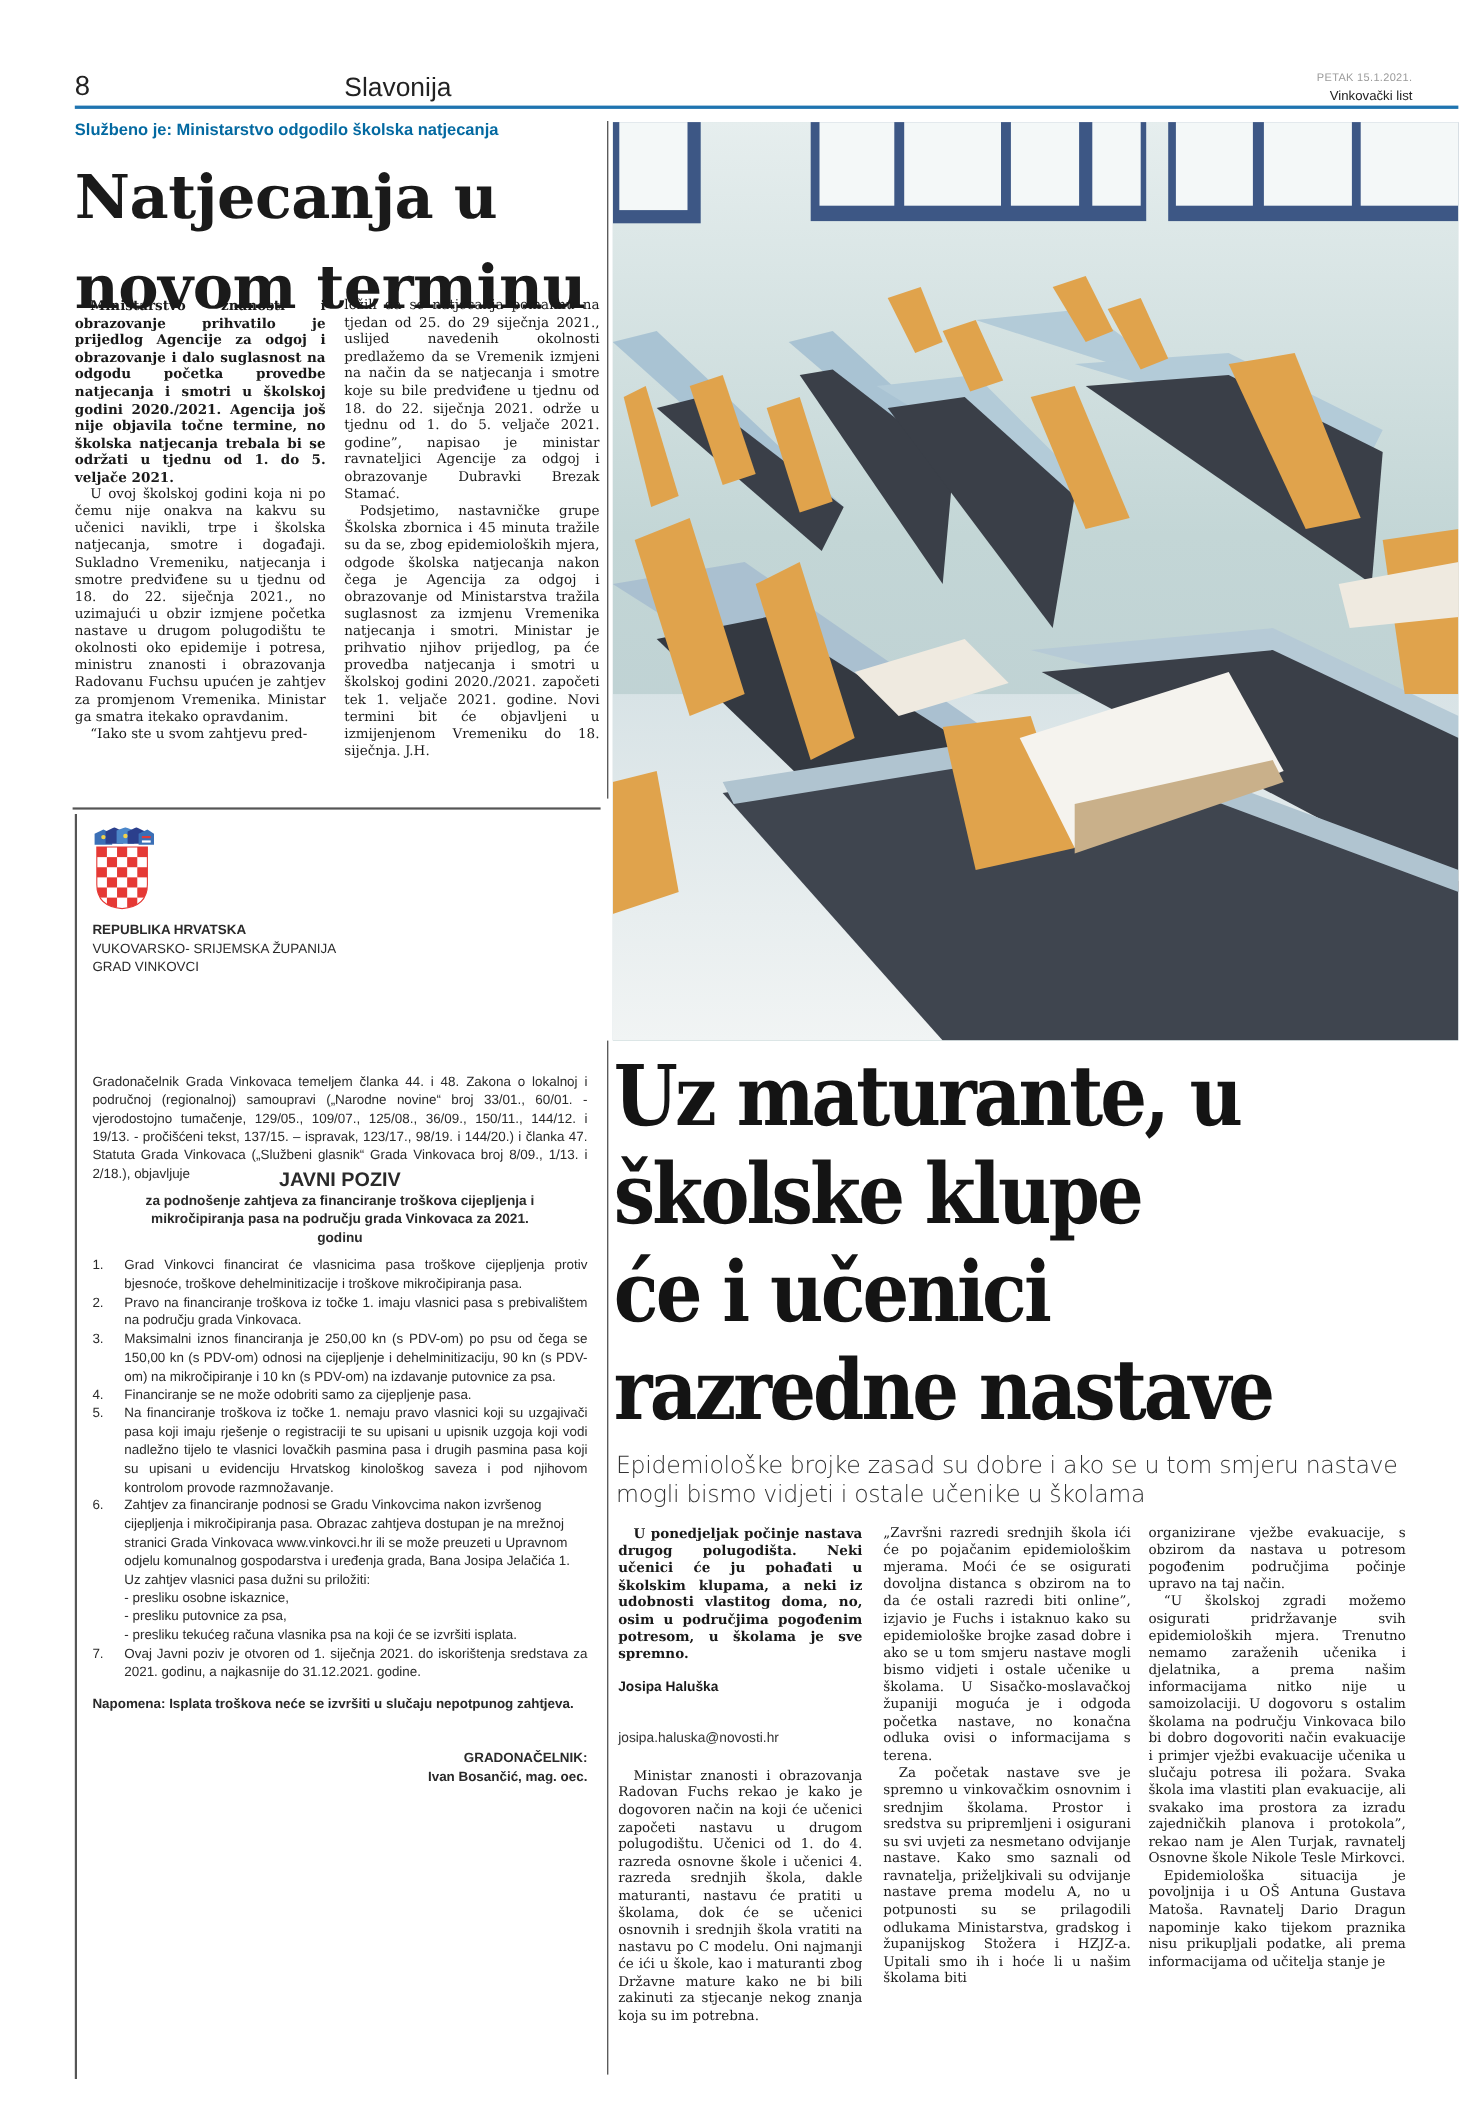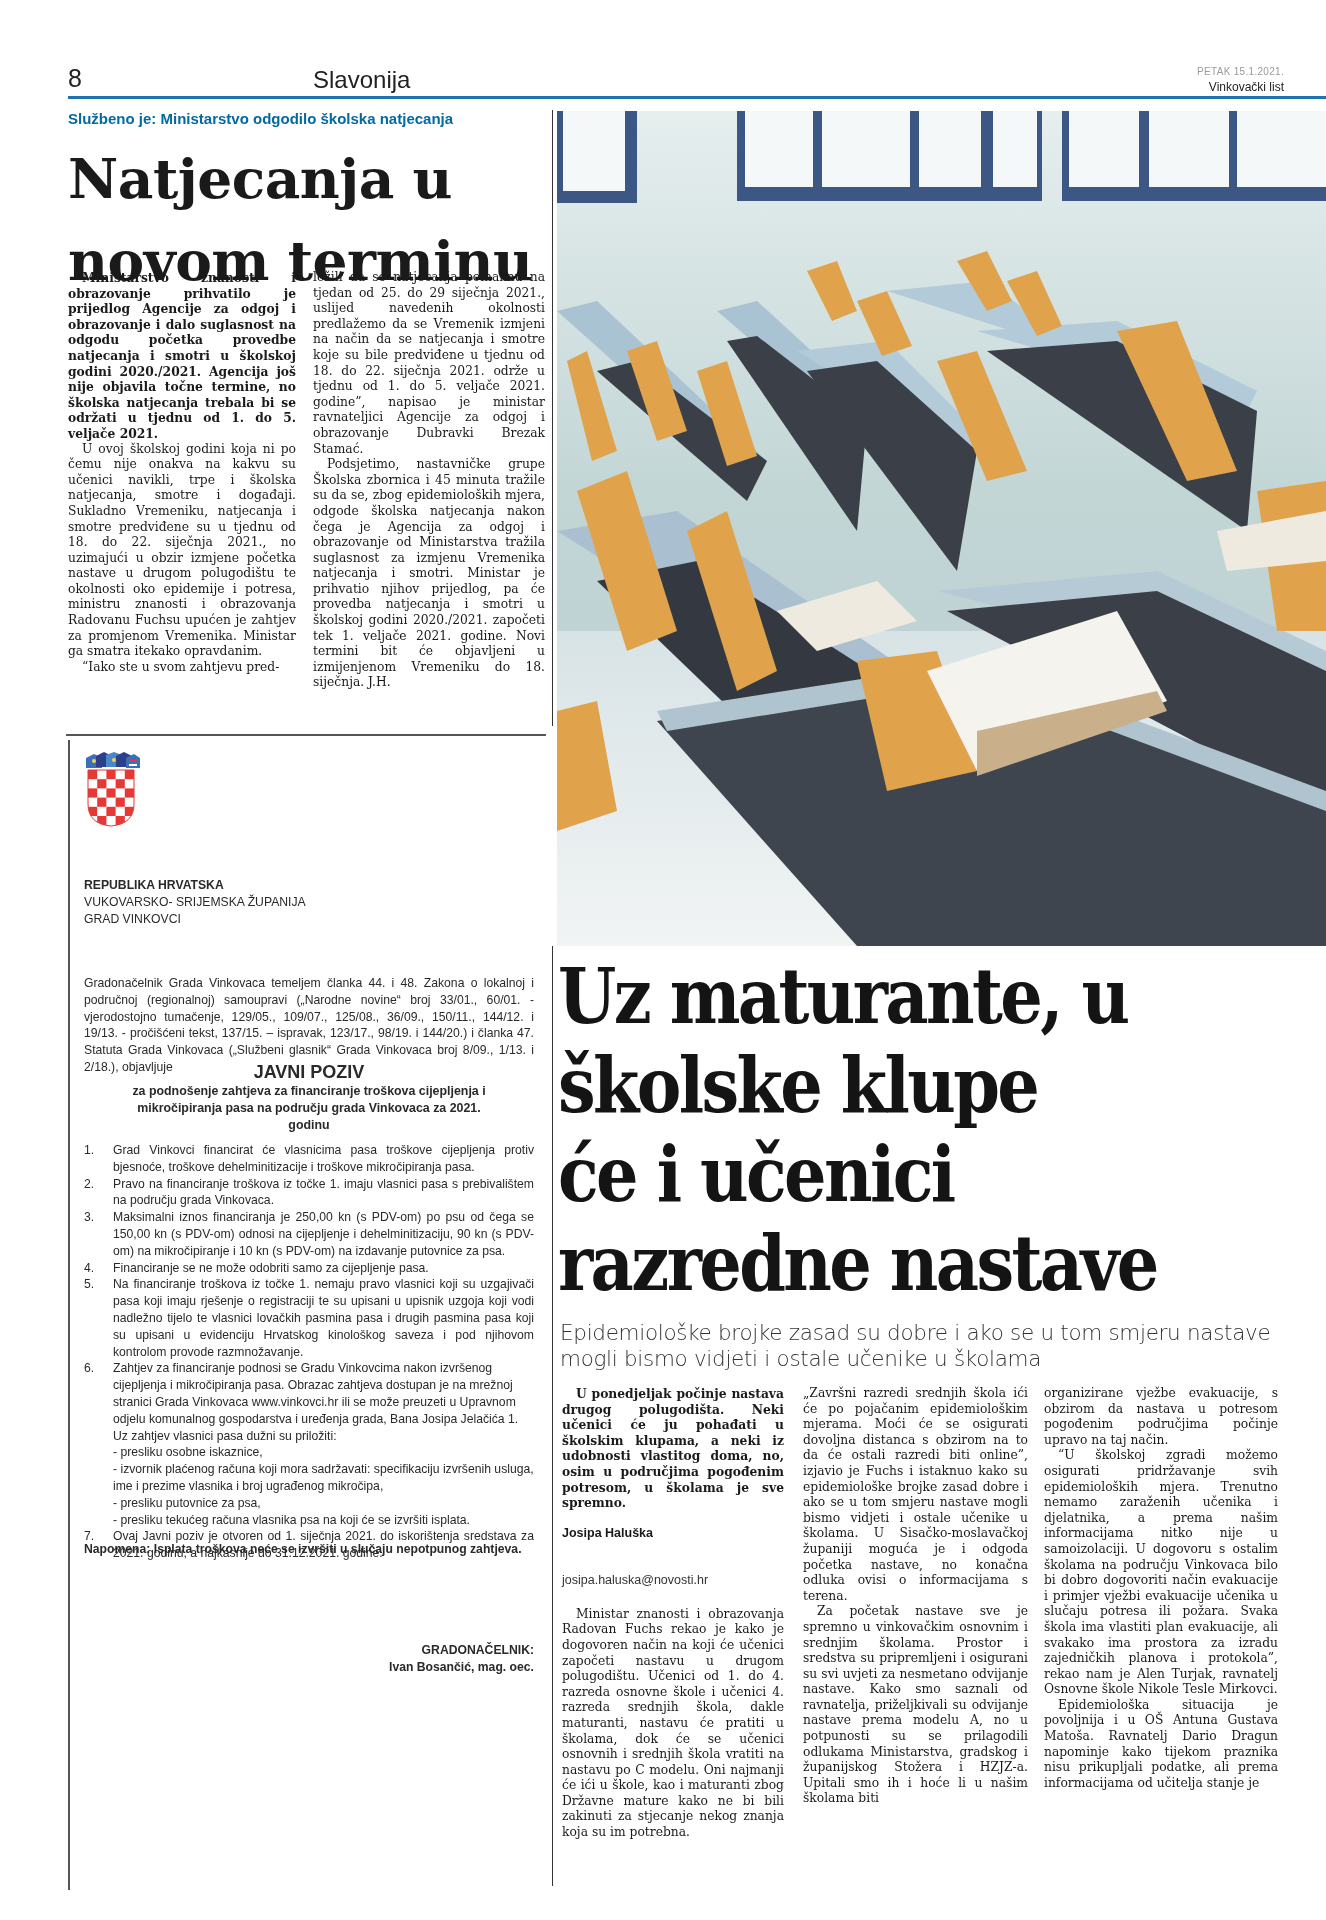--- a/index.html
+++ b/index.html
@@ -23,33 +23,33 @@
     .col p { text-indent: 14px; }
     .col p.lead { font-weight: bold; }
     .col-a { left: 68px; top: 270px; width: 228px; }
     .col-b { left: 313px; top: 270px; width: 232px; }
 
     
     .notice { position: absolute; left: 68px; top: 740px; width: 478px; height: 1150px; border-left: 2px solid #555; font-family: "Liberation Sans", sans-serif; color: #2a2a2a; font-size: 12.2px; line-height: 16.8px; }
     .notice-top { position: absolute; left: 66px; top: 734px; width: 480px; height: 2px; background: #555; }
     .coat { position: absolute; left: 12px; top: 12px; width: 58px; height: 75px; }
     .n-block { position: absolute; left: 14px; width: 450px; }
-    .n-org { top: 97px; margin-top: 40px; }
+    .n-org { top: 97px; }
     .n-org .b { font-weight: bold; }
     .n-ref { top: 158px; }
     .n-ref .u { text-decoration: underline; }
     .n-intro { top: 235px; text-align: justify; }
     .n-title { top: 322px; text-align: center; font-size: 18px; font-weight: bold; line-height: 20px; }
     .n-sub { top: 343px; text-align: center; font-weight: bold; font-size: 12.4px; line-height: 16.8px; }
     .n-list { top: 402px; }
     .n-list .item { display: flex; }
     .n-list .num { width: 29px; flex: none; }
     .n-list .txt { flex: 1; text-align: justify; }
     .n-note { top: 801px; font-weight: bold; }
-    .n-sign { top: 902px; text-align: right; font-weight: bold; }
+    .n-sign { top: 850px; text-align: right; font-weight: bold; }
     .n-sign .name { font-weight: bold; }
 
     
     .photo { position: absolute; left: 557px; top: 111px; width: 769px; height: 835px; overflow: hidden; background: #c9d8da; }
 
     
     .h1-main { position: absolute; left: 558px; top: 952px; width: 768px; font-family: "DejaVu Serif", serif; font-weight: bold; font-size: 76px; line-height: 89px; color: #141414; letter-spacing: -3px; transform: scaleX(0.88); transform-origin: left top; white-space: nowrap; }
     .deck { position: absolute; left: 560px; top: 1320px; width: 760px; font-family: "DejaVu Sans", sans-serif; font-weight: 300; font-size: 21.5px; line-height: 26px; color: #333; letter-spacing: -0.3px; }
     .col-c { left: 562px; top: 1386px; width: 222px; }
     .col-d { left: 803px; top: 1386px; width: 225px; }
@@ -152,21 +152,20 @@
       </div>
     <div class="item">
         <span class="num">5.</span>
         <span class="txt">Na financiranje troškova iz točke 1. nemaju pravo vlasnici koji su uzgajivači pasa koji imaju rješenje o registraciji te su upisani u upisnik uzgoja koji vodi nadležno tijelo te vlasnici lovačkih pasmina pasa i drugih pasmina pasa koji su upisani u evidenciju Hrvatskog kinološkog saveza i pod njihovom kontrolom provode razmnožavanje.</span>
       </div>
     <div class="item">
         <span class="num">6.</span>
       <span class="txt" style="text-align:left">
         <span>Zahtjev za financiranje podnosi se Gradu Vinkovcima nakon izvršenog cijepljenja i mikročipiranja pasa. Obrazac zahtjeva dostupan je  na mrežnoj stranici Grada Vinkovaca www.vinkovci.hr ili se može preuzeti u Upravnom odjelu komunalnog gospodarstva i uređenja grada, Bana Josipa Jelačića 1. Uz zahtjev vlasnici pasa dužni su priložiti:</span>
         <span style="display:block">- presliku osobne iskaznice,</span>
-        <span style="display:block">- izvornik plaćenog računa koji mora sadržavati: specifikaciju izvršenih usluga, ime i prezime vlasnika i broj ugrađenog mikročipa,</span>
         <span style="display:block">- presliku putovnice za psa,</span>
         <span style="display:block">- presliku tekućeg računa vlasnika psa na koji će se izvršiti isplata.</span>
       </span>
     </div>
     <div class="item">
         <span class="num">7.</span>
         <span class="txt">Ovaj Javni poziv je otvoren od 1. siječnja 2021. do iskorištenja sredstava za 2021. godinu, a najkasnije do 31.12.2021. godine.</span>
       </div>
   </div>
   <div class="n-block n-note">Napomena: Isplata troškova neće se izvršiti u slučaju nepotpunog zahtjeva.</div>

